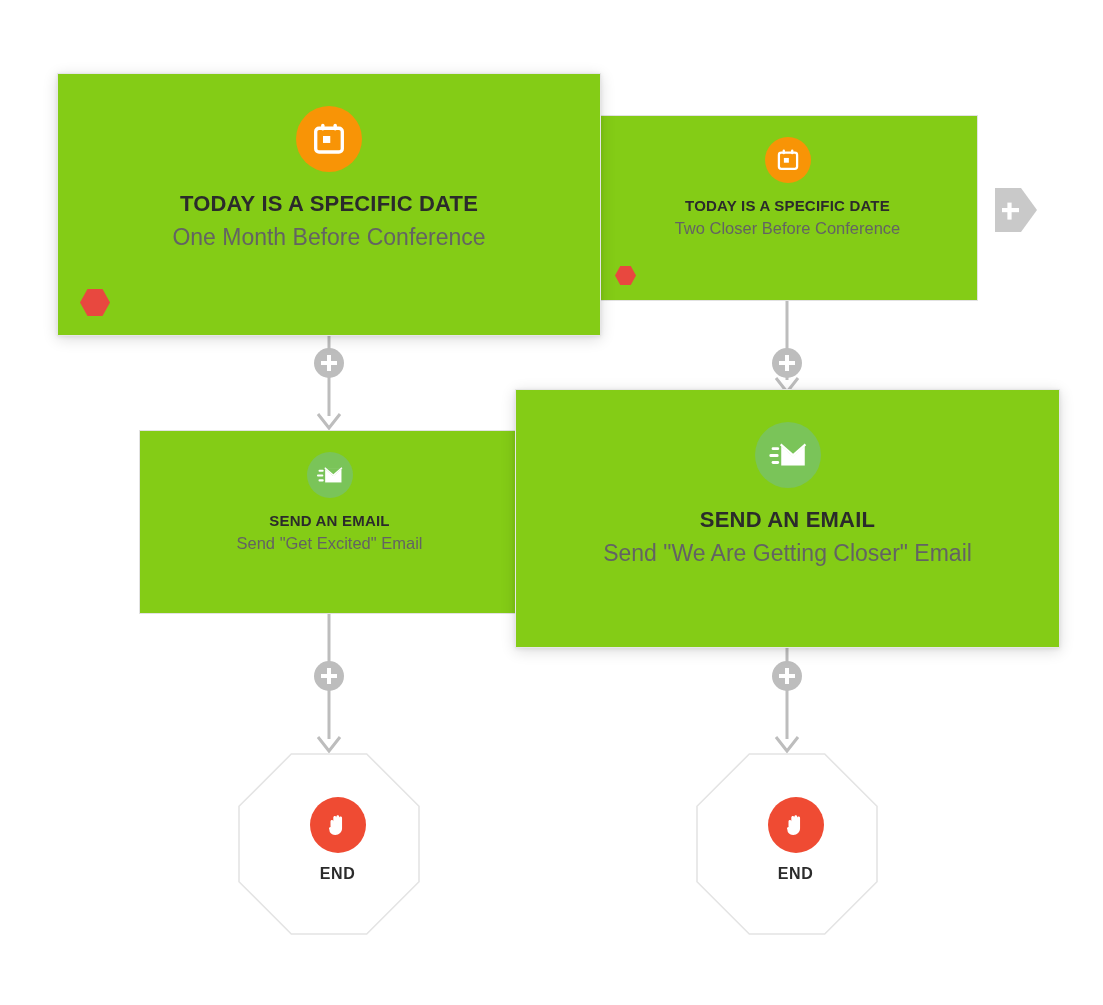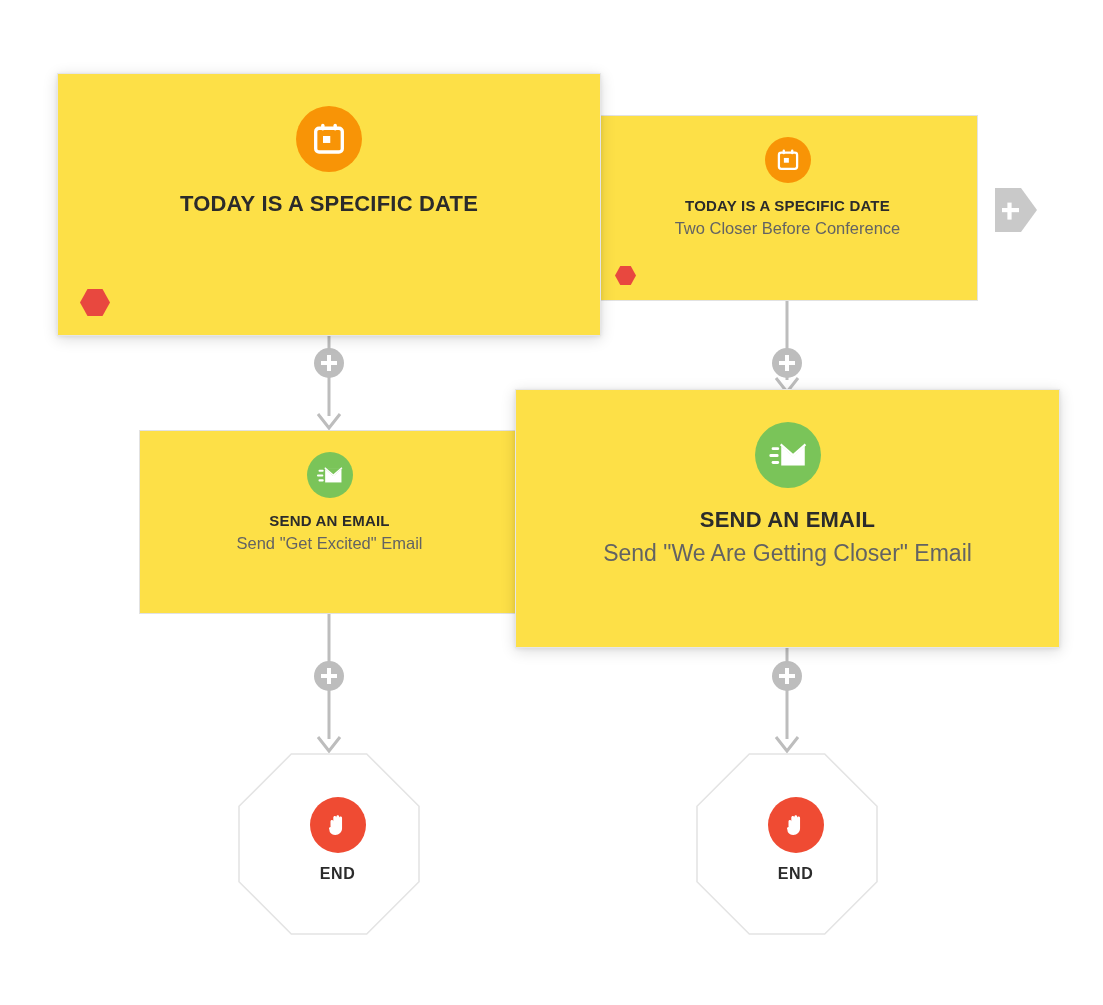--- a/index.html
+++ b/index.html
@@ -38,21 +38,21 @@
   }
   .plus-node .bar-h,
   .plus-node .bar-v {
     position: absolute;
     background: #ffffff;
   }
 
   
   .card {
     position: absolute;
-    background: #fde047;
+    background: #84cc16;
     border: 1px solid #e2e2e2;
     box-sizing: border-box;
     text-align: center;
     cursor: pointer;
   }
   .card.elevated {
     box-shadow: 0 3px 14px rgba(0,0,0,0.14), 0 1px 4px rgba(0,0,0,0.08);
     border-color: #e6e6e6;
   }
   .card.flat {
@@ -190,20 +190,21 @@
   <div class="card elevated" style="left:57px; top:73px; width:544px; height:263px;">
     <div class="node-icon" style="width:66px; height:66px; margin-top:32px; background:#f89406;">
       <svg width="38" height="38" viewBox="0 0 24 24">
         <rect x="3.6" y="5.2" width="16.8" height="15" rx="2.1" ry="2.1" fill="none" stroke="#ffffff" stroke-width="2.1"></rect>
         <rect x="7" y="2.3" width="2.2" height="4.4" rx="1.1" fill="#ffffff"></rect>
         <rect x="14.8" y="2.3" width="2.2" height="4.4" rx="1.1" fill="#ffffff"></rect>
         <rect x="8.2" y="10.1" width="4.6" height="4.4" fill="#ffffff"></rect>
       </svg>
     </div>
     <div class="node-title" style="font-size:22px; margin-top:19px;">TODAY IS A SPECIFIC DATE</div>
+    <div class="node-sub" style="font-size:23px; margin-top:7px;">One Month Before Conference</div>
     <div class="hex-badge" style="left:22px; bottom:19px; width:30px; height:27px;
          clip-path: polygon(25% 0%, 75% 0%, 100% 50%, 75% 100%, 25% 100%, 0% 50%);"></div>
   </div>
 
   <div class="card flat" style="left:139px; top:430px; width:381px; height:184px;">
     <div class="node-icon" style="width:46px; height:46px; margin-top:21px; background:#7ac459;">
       <svg width="27" height="27" viewBox="0 0 28 24">
         <path d="M9.5 5.2 H26.4 V19.2 H9.5 Z" fill="#ffffff"></path>
         <path d="M9.5 5.2 L17.95 12.6 L26.4 5.2 Z" fill="#7ac459"></path>
         <path d="M8.6 4.6 L18 12.9 L27.4 4.6 L26.4 3.4 L18 10.7 L9.6 3.4 Z" fill="#ffffff"></path>

